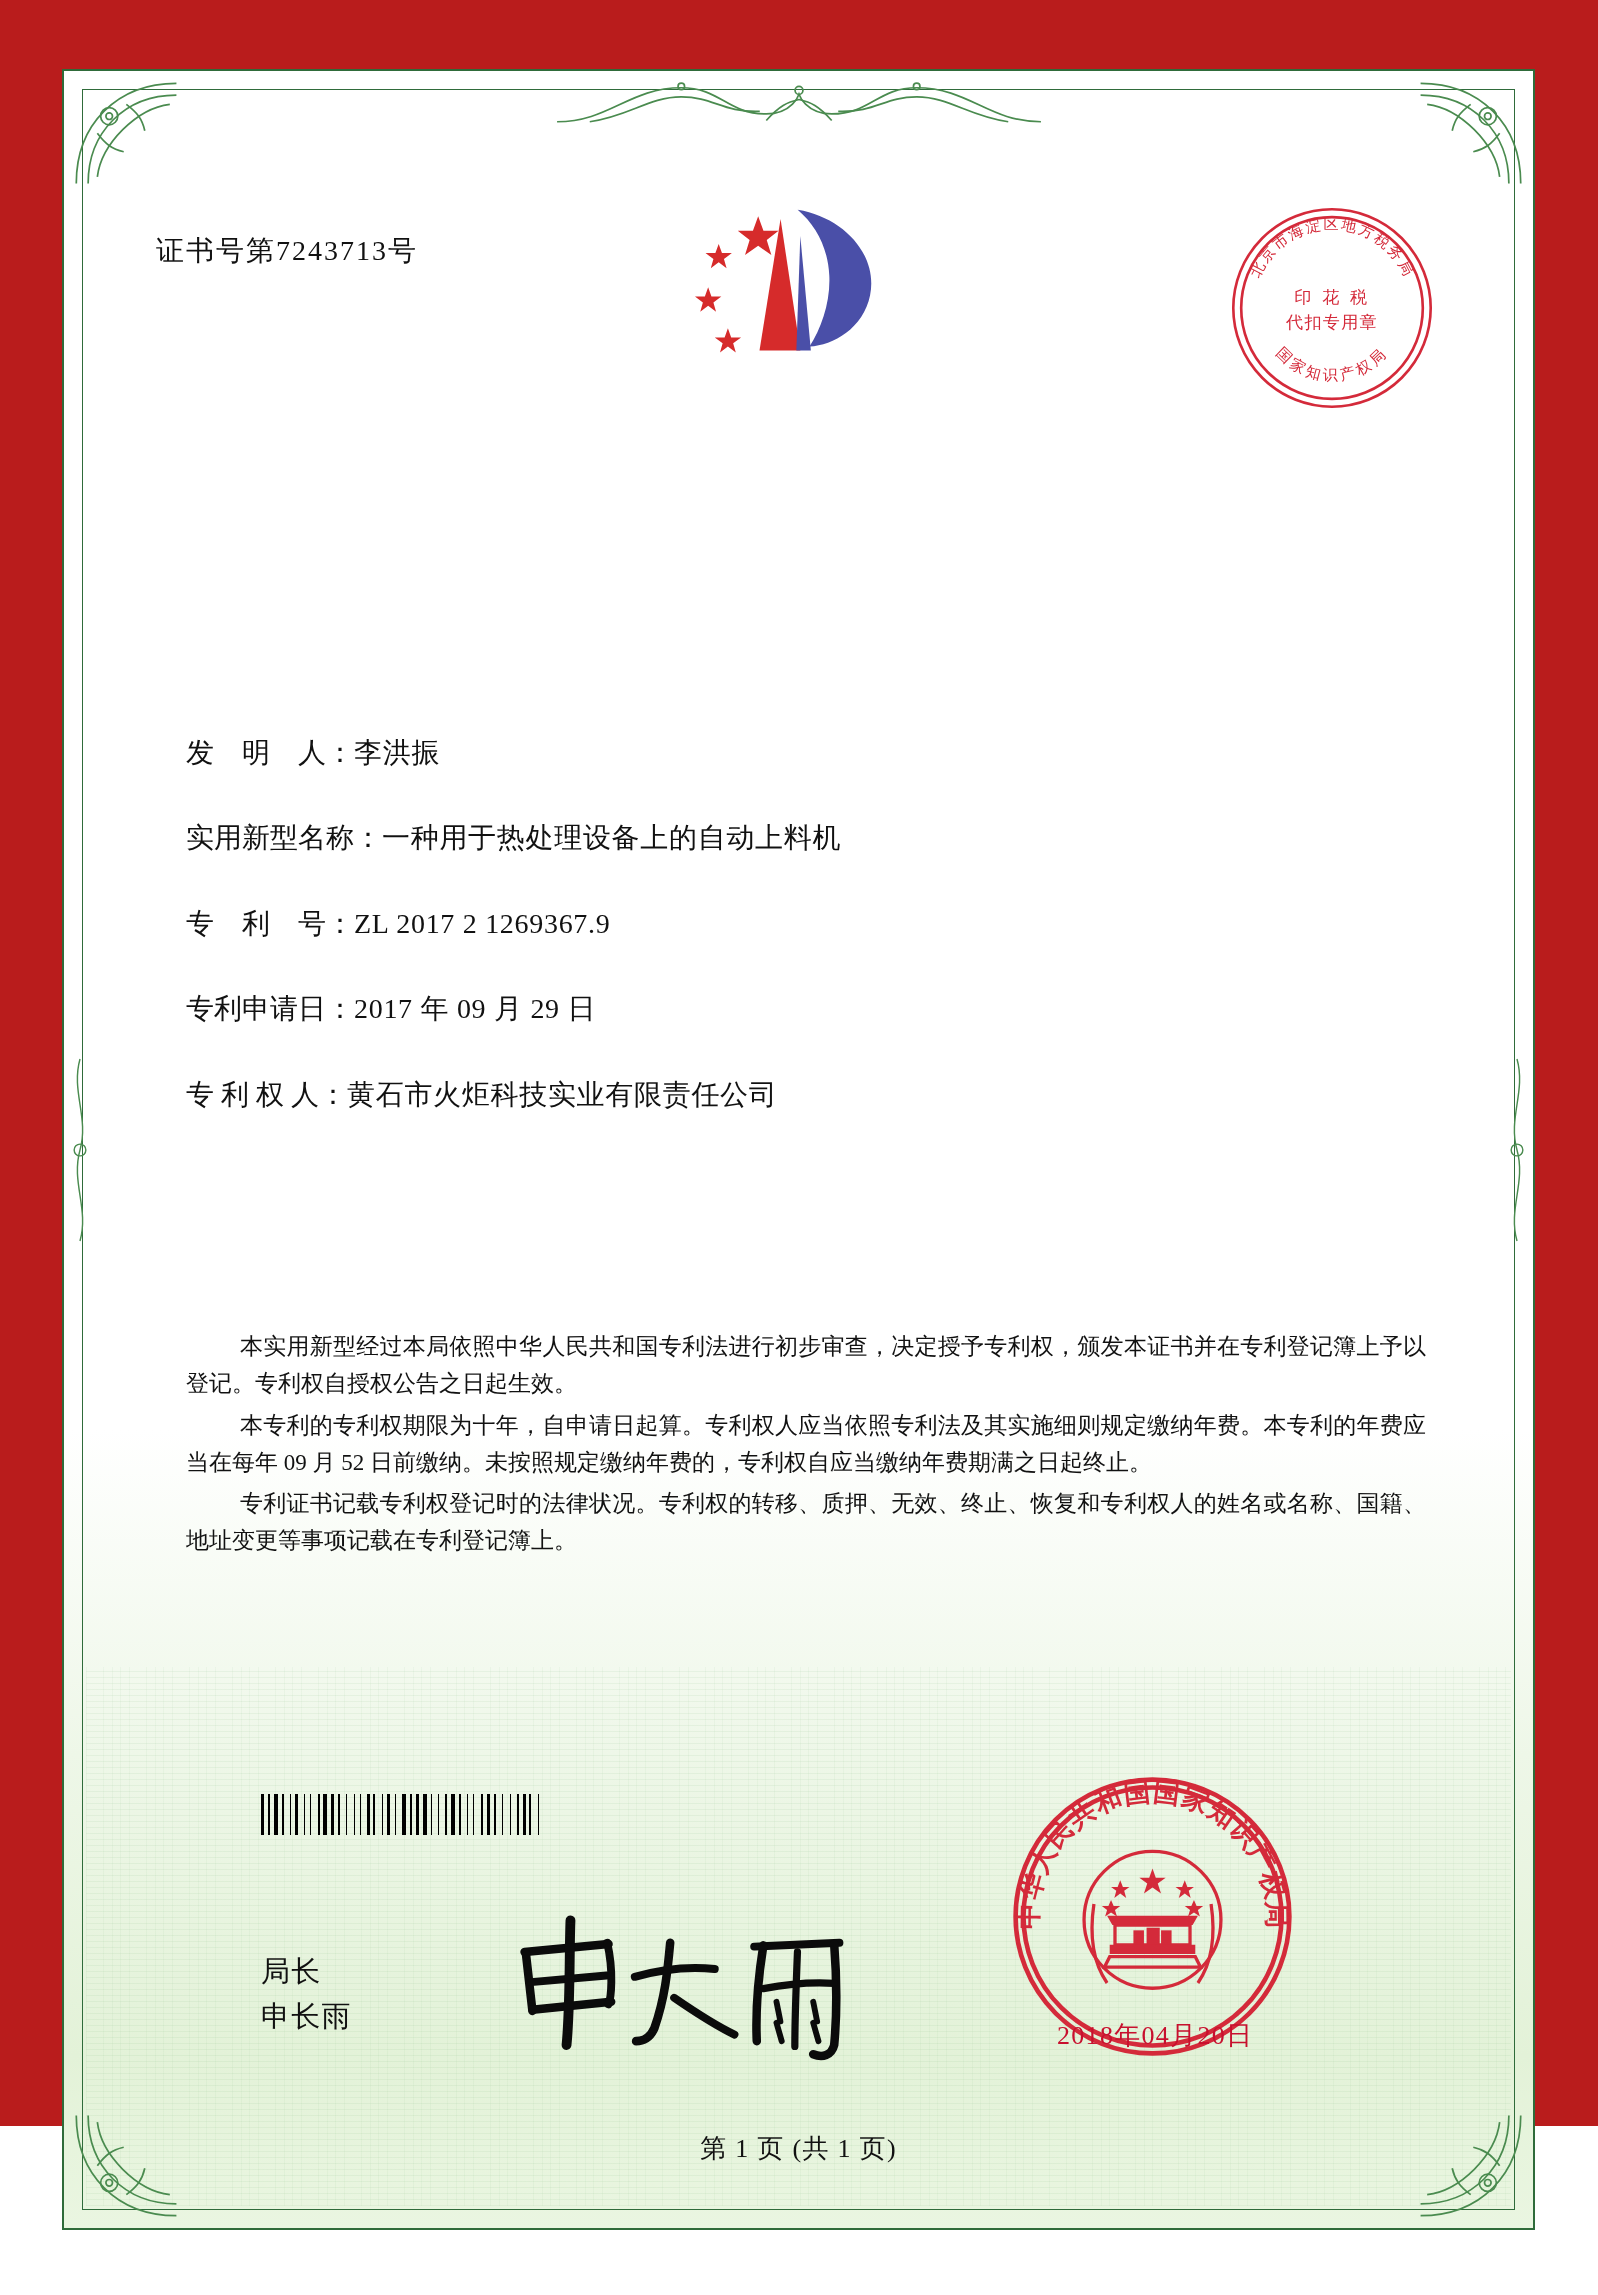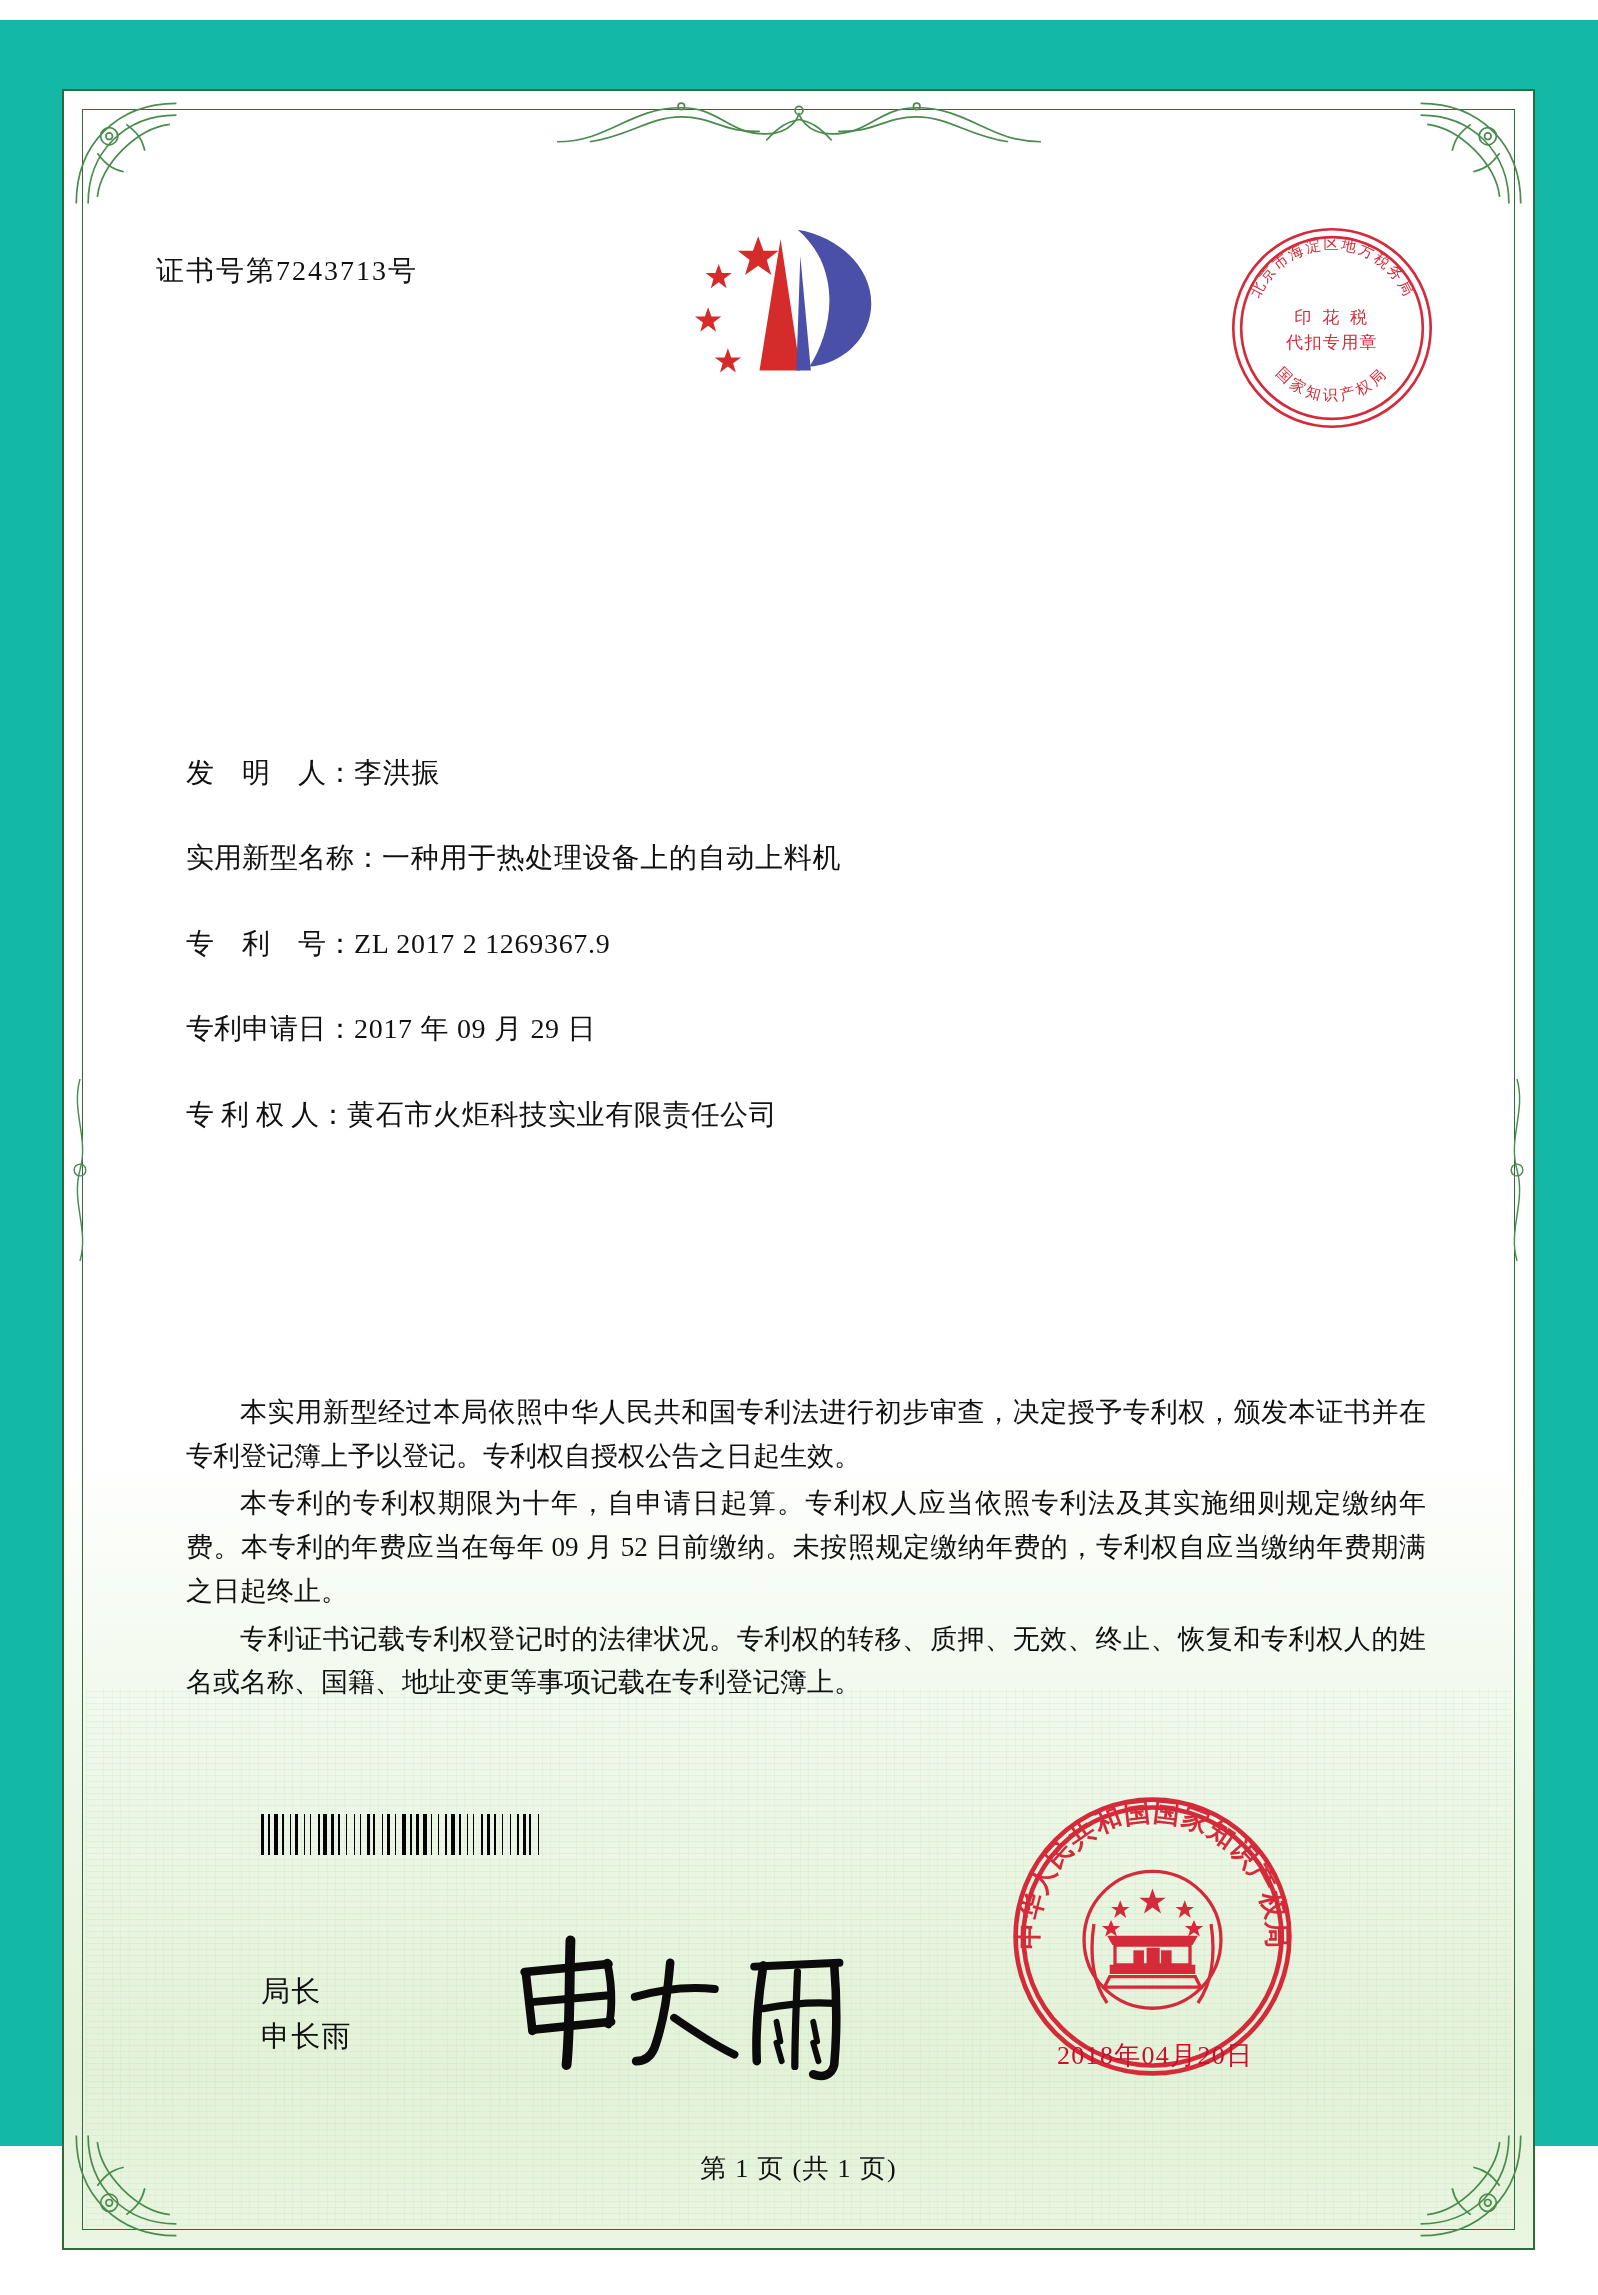--- a/index.html
+++ b/index.html
@@ -14,22 +14,21 @@
     position: relative;
     overflow: hidden;
   }
 
   
   .page {
     position: absolute;
     left: 0; top: 0;
     width: 1598px;
     height: 2126px;
-    background: #14b8a6;
-    margin-top: 20px;
+    background: #b91c1c;
   }
 
   .cert {
     position: absolute;
     left: 62px;
     top: 69px;
     width: 1473px;
     height: 2161px;
     background: linear-gradient(to bottom, #ffffff 0%, #ffffff 63%, #eef7e8 78%, #e3f2d8 92%, #eaf6e1 100%);
     border: 2px solid #2f6b3a;
@@ -119,23 +118,23 @@
     white-space: nowrap;
     line-height: 1.3;
   }
   .field .lab { letter-spacing: 0px; }
   .field .val { letter-spacing: 0.7px; }
 
   
   .paras {
     position: absolute;
     left: 122px;
-    top: 1300px;
+    top: 1257px;
     width: 1240px;
-    font-size: 27px;
+    font-size: 23px;
     line-height: 1.62;
     color: #111;
     text-align: justify;
   }
   .paras p {
     margin: 0 0 4px 0;
     text-indent: 54px;
   }
 
   

